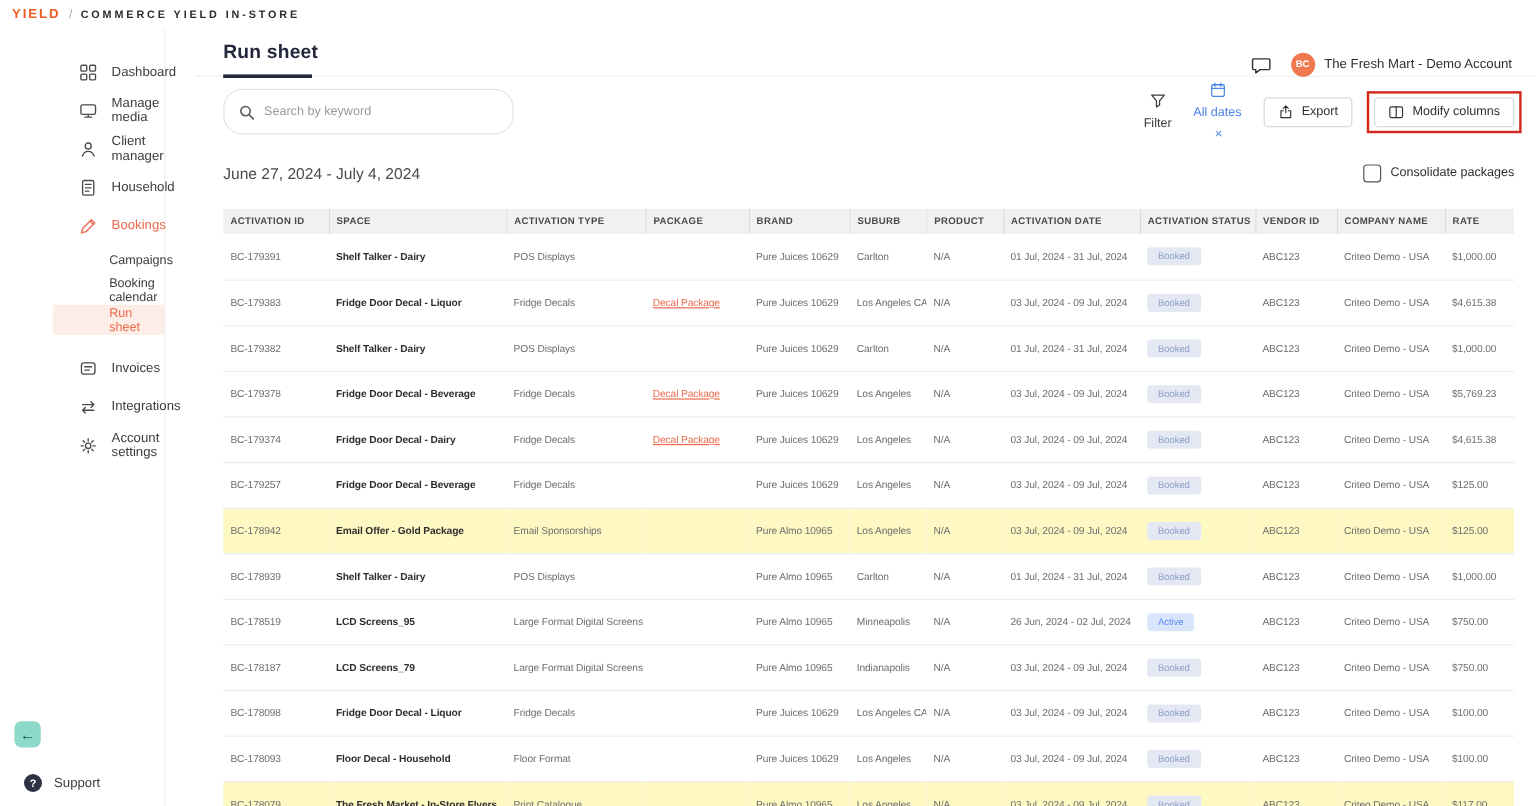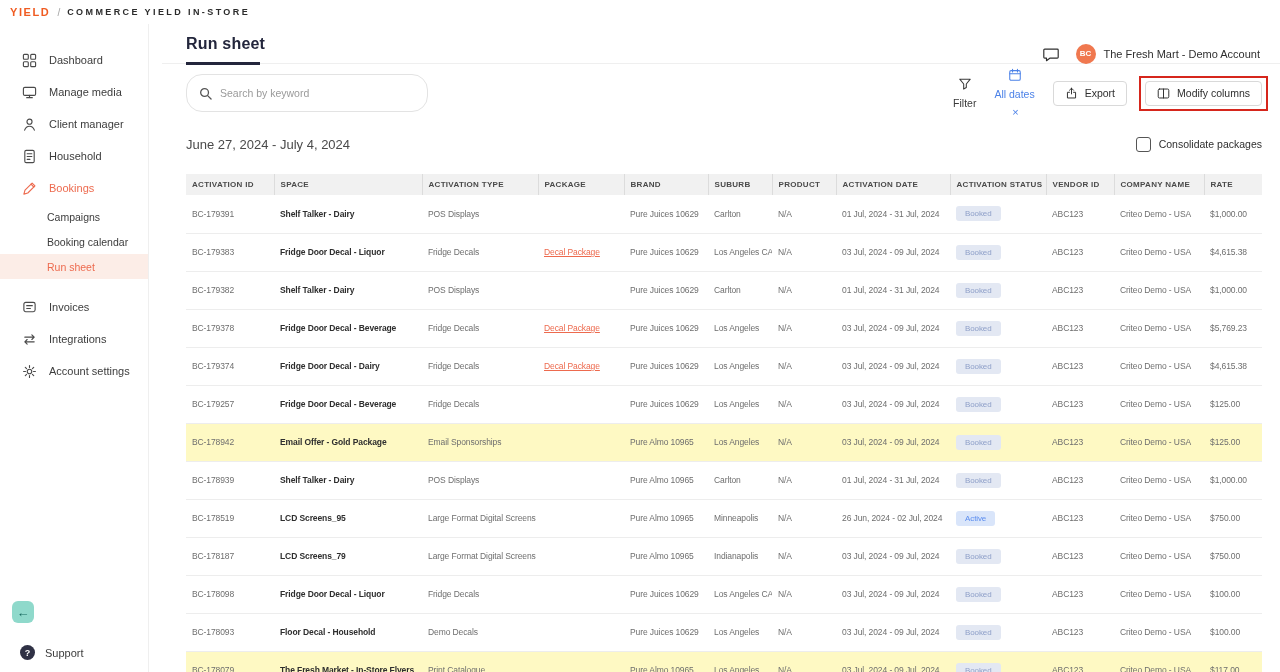--- a/index.html
+++ b/index.html
@@ -8,22 +8,22 @@
   .app { position:relative; width:1280px; height:672px; background:#fff; }
 
   
   .topbar { position:absolute; top:0; left:0; width:100%; height:24px; background:#fff;
     display:flex; align-items:center; padding-left:10px; z-index:30; }
   .logo-text { color:#F05C22; font-size:11px; font-weight:bold; letter-spacing:1.6px; }
   .logo-sep { color:#A5A5A5; font-size:10px; margin:0 7px; }
   .product-name { color:#2B2B2B; font-size:9px; font-weight:bold; letter-spacing:2.4px; }
 
   
-  .sidebar { position:absolute; top:24px; left:0; bottom:0; width:149px; background:#fff;
-    border-right:1px solid #EFEFEF; padding-top:20px; z-index:20; }
+  .sidebar { position:absolute; top:24px; left:0; bottom:0; width:138px; background:#fff;
+    border-right:1px solid #EFEFEF; padding-top:20px; z-index:20;padding-left:44px; }
   .nav-item { display:flex; align-items:center; gap:12px; height:32px; padding-left:22px;
     font-size:11px; color:#3C3C3C; cursor:pointer; }
   .nav-item svg { width:15px; height:15px; stroke:#4A4A4A; fill:none; stroke-width:1.2;
     stroke-linecap:round; stroke-linejoin:round; flex:0 0 auto; }
   .nav-item.accent { color:#ED6A4E; }
   .nav-item.accent svg { stroke:#ED6A4E; }
   .sub-item { display:flex; align-items:center; height:25px; padding-left:47px;
     font-size:10.5px; color:#3C3C3C; cursor:pointer; }
   .sub-item.active { background:#FCEDE7; color:#ED6A4E; }
   .sidebar-bottom { position:absolute; left:0; bottom:0; width:100%; padding:0 0 12px 12px; }
@@ -446,21 +446,21 @@
               <td>N/A</td>
               <td>03 Jul, 2024 - 09 Jul, 2024</td>
               <td><span class="badge badge-booked">Booked</span></td>
               <td>ABC123</td>
               <td>Criteo Demo - USA</td>
               <td>$100.00</td>
             </tr>
             <tr>
               <td>BC-178093</td>
               <td class="c-space">Floor Decal - Household</td>
-              <td>Demo Decals</td>
+              <td>Floor Format</td>
               <td></td>
               <td>Pure Juices 10629</td>
               <td>Los Angeles</td>
               <td>N/A</td>
               <td>03 Jul, 2024 - 09 Jul, 2024</td>
               <td><span class="badge badge-booked">Booked</span></td>
               <td>ABC123</td>
               <td>Criteo Demo - USA</td>
               <td>$100.00</td>
             </tr>

